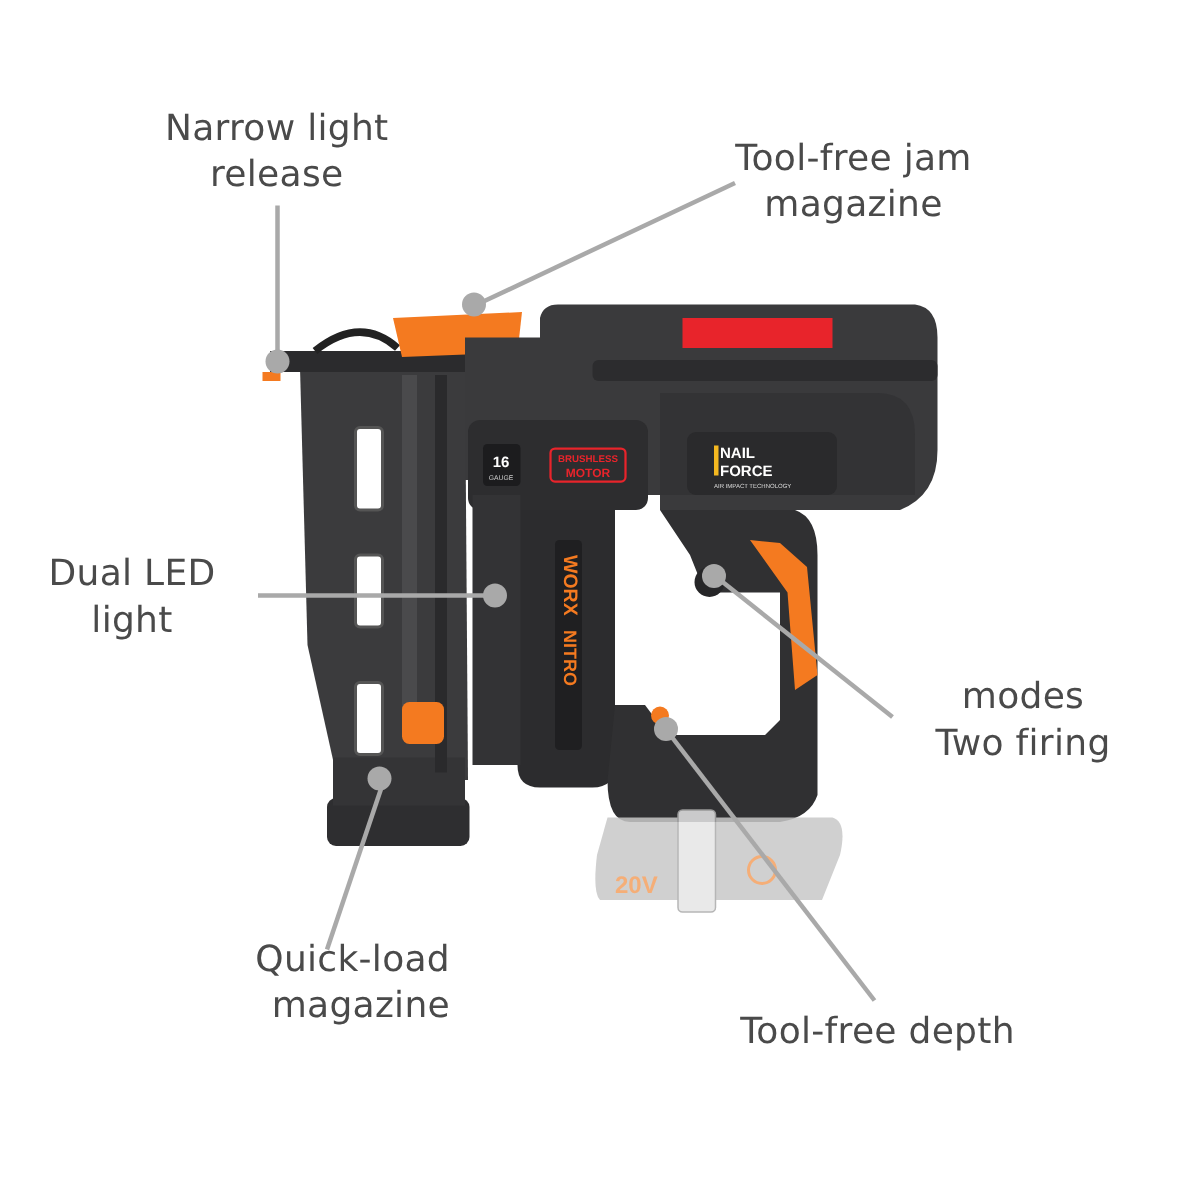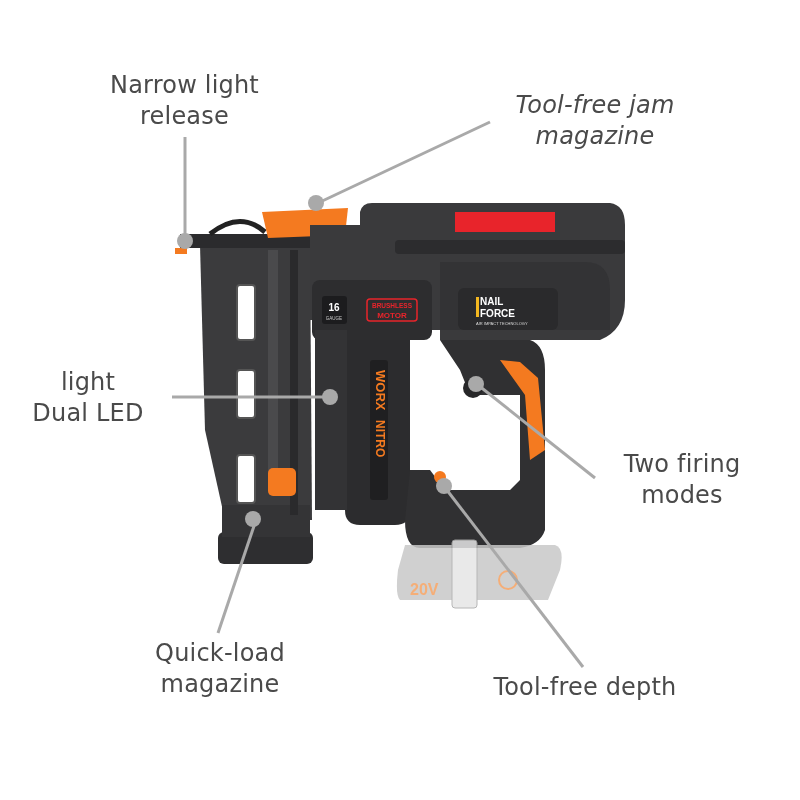--- a/index.html
+++ b/index.html
@@ -87,32 +87,32 @@
       <circle cx="476" cy="384" r="8"></circle>
       <circle cx="253" cy="519" r="8"></circle>
       <circle cx="444" cy="486" r="8"></circle>
     </g>
   </svg>
 
   <div class="label" style="left:92px;top:70px;width:185px;">
     <div>Narrow light</div>
     <div>release</div>
   </div>
-  <div class="label" style="left:495px;top:90px;width:200px;font-style:italic;">
+  <div class="label" style="left:469px;top:90px;width:200px;">
     <div>Tool-free jam</div>
     <div>magazine</div>
   </div>
   <div class="label" style="left:18px;top:367px;width:140px;">
+    <div>Dual LED</div>
     <div>light</div>
-    <div>Dual LED</div>
   </div>
   <div class="label" style="left:607px;top:449px;width:150px;">
+    <div>modes</div>
     <div>Two firing</div>
-    <div>modes</div>
   </div>
-  <div class="label" style="left:140px;top:638px;width:160px;">
+  <div class="label" style="left:140px;top:624px;width:160px;text-align:right;">
     <div>Quick-load</div>
     <div>magazine</div>
   </div>
   <div class="label" style="left:475px;top:672px;width:220px;">
     <div>Tool-free depth</div>
   </div>
 </div>
 
 </body></html>

